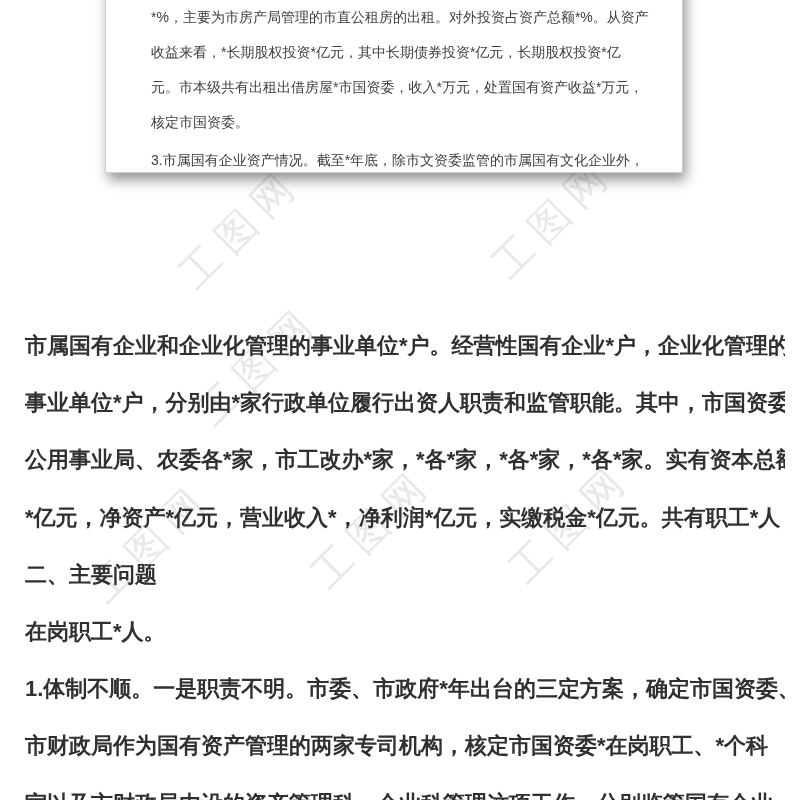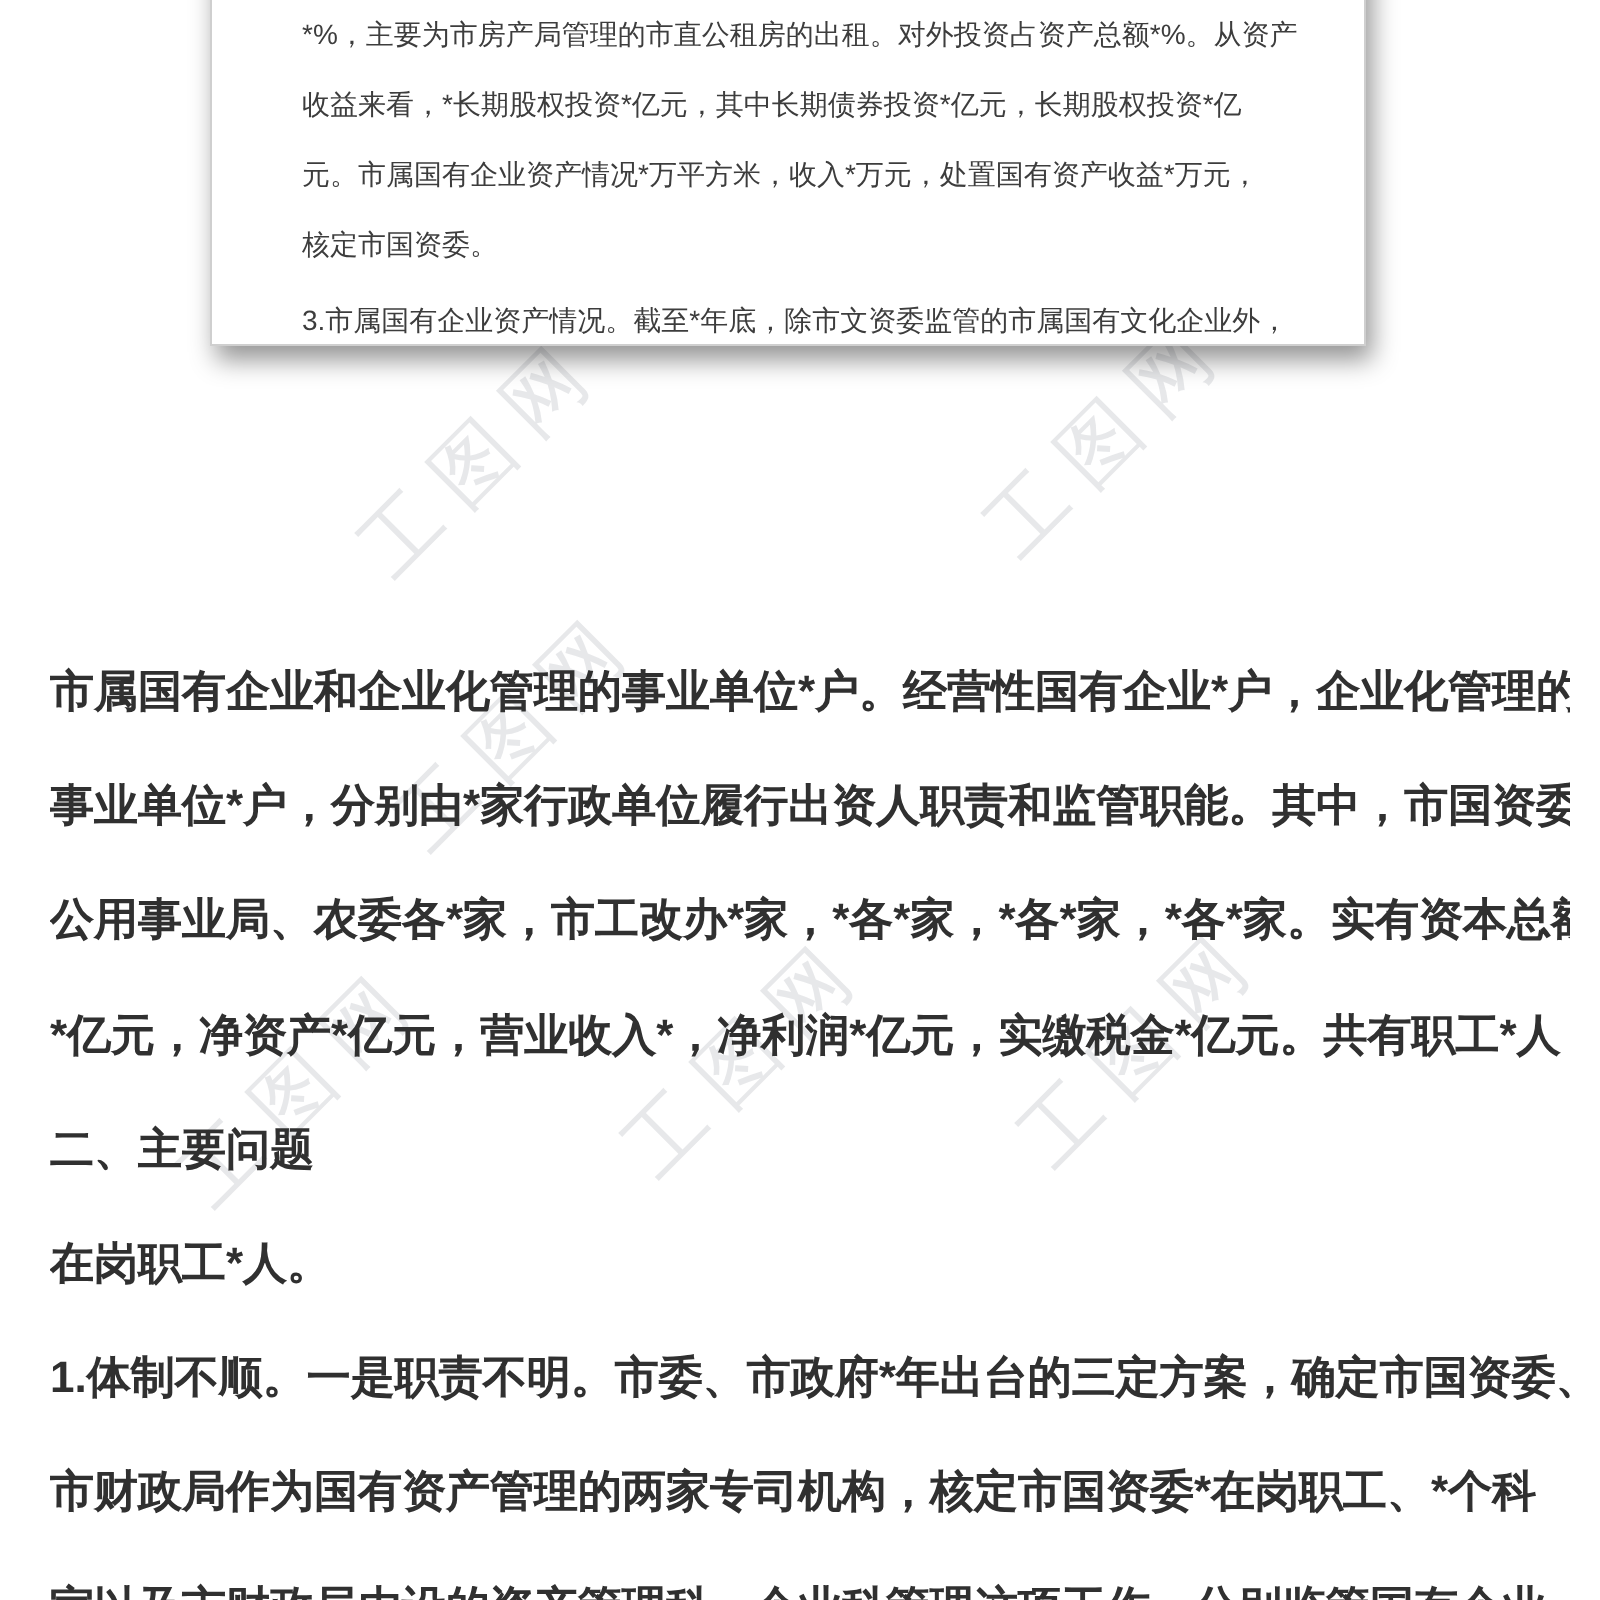--- a/index.html
+++ b/index.html
@@ -73,21 +73,21 @@
     <span class="wm" style="left:553px;top:218px;">工图网</span>
     <span class="wm" style="left:258px;top:365px;">工图网</span>
     <span class="wm" style="left:150px;top:543px;">工图网</span>
     <span class="wm" style="left:372px;top:528px;">工图网</span>
     <span class="wm" style="left:570px;top:523px;">工图网</span>
   </div>
 
   <div class="page-card">
     <div class="line">*%，主要为市房产局管理的市直公租房的出租。对外投资占资产总额*%。从资产</div>
     <div class="line">收益来看，*长期股权投资*亿元，其中长期债券投资*亿元，长期股权投资*亿</div>
-    <div class="line">元。市属国有企业资产情况*万平方米，收入*万元，处置国有资产收益*万元，</div>
+    <div class="line">元。市本级共有出租出借房屋*市国资委，收入*万元，处置国有资产收益*万元，</div>
     <div class="line">核定市国资委。</div>
     <div class="line p-gap">3.市属国有企业资产情况。截至*年底，除市文资委监管的市属国有文化企业外，</div>
   </div>
 
   <div class="doc-body">
     <div class="line">市属国有企业和企业化管理的事业单位*户。经营性国有企业*户，企业化管理的</div>
     <div class="line">事业单位*户，分别由*家行政单位履行出资人职责和监管职能。其中，市国资委、</div>
     <div class="line">公用事业局、农委各*家，市工改办*家，*各*家，*各*家，*各*家。实有资本总额</div>
     <div class="line">*亿元，净资产*亿元，营业收入*，净利润*亿元，实缴税金*亿元。共有职工*人，</div>
     <div class="line">二、主要问题</div>

